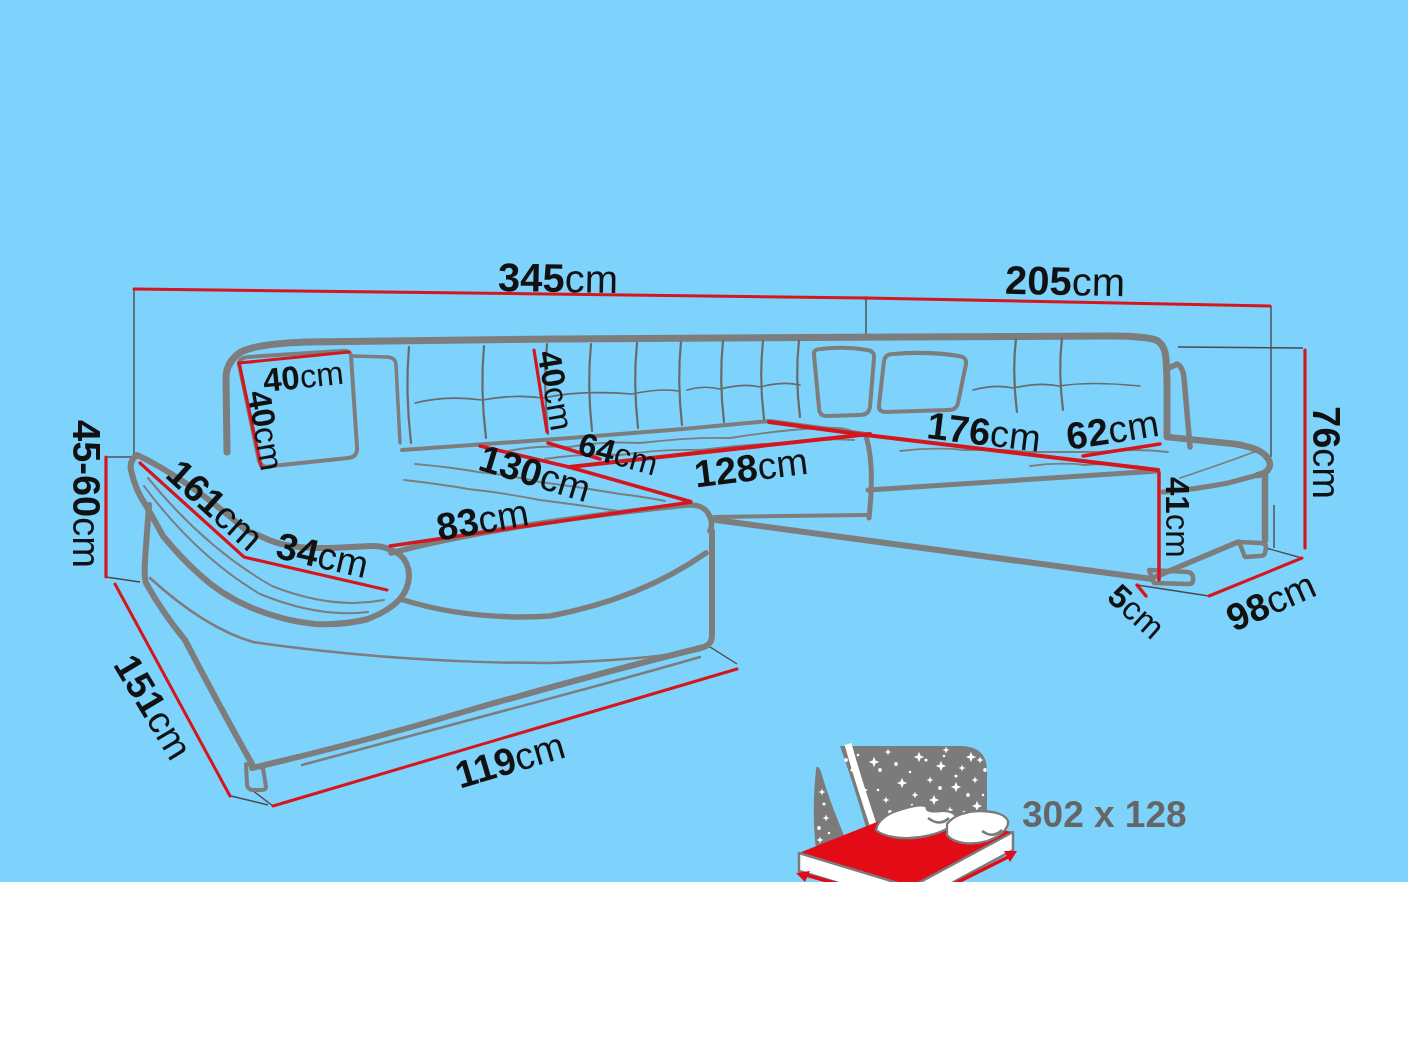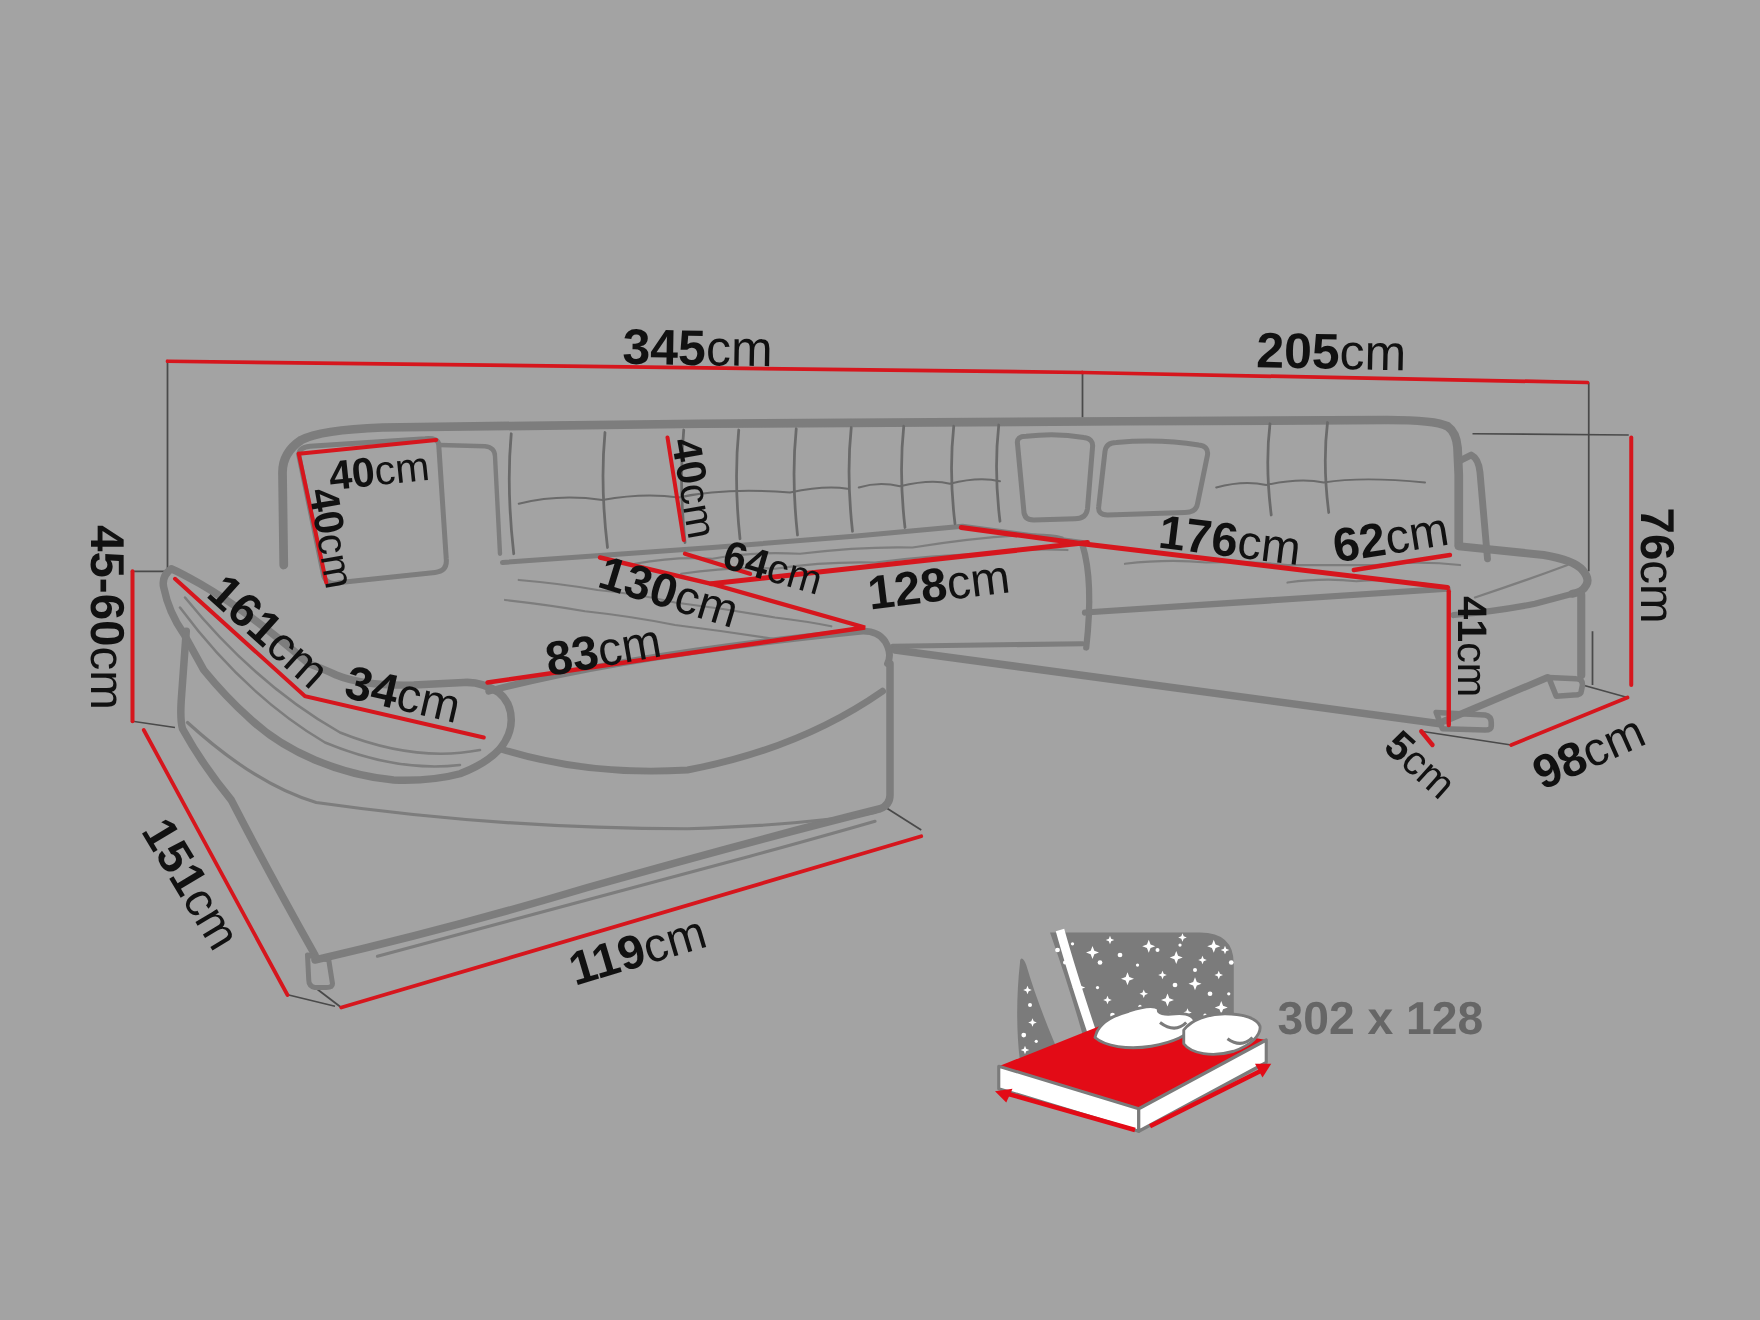--- a/index.html
+++ b/index.html
@@ -1,16 +1,16 @@
 <!DOCTYPE html>
 <html><head>
 <meta charset="utf-8">
 <style>
   html,body{margin:0;padding:0;background:#ffffff;}
-  .page{position:relative;width:1408px;height:1056px;background:#a3a3a3;overflow:hidden;}
+  .page{position:relative;width:1408px;height:882px;background:#7dd3fc;overflow:hidden;}
   svg{display:block;}
   text{font-family:"Liberation Sans", sans-serif;fill:#111111;}
   .b{font-weight:bold;}
 </style>
 </head>
 <body>
 <div class="page">
 <svg width="1408" height="1056" viewBox="0 0 1408 1056">
 
   <g fill="none" stroke="#4a4a4a" stroke-width="1.4">

